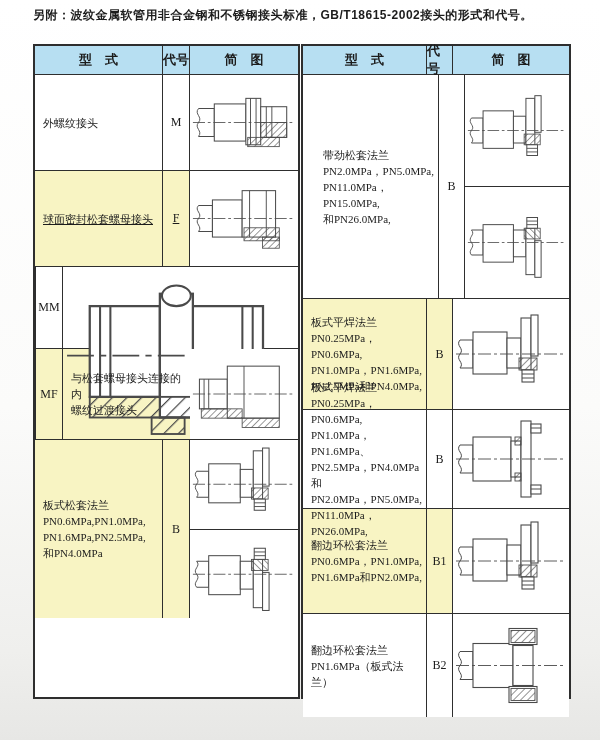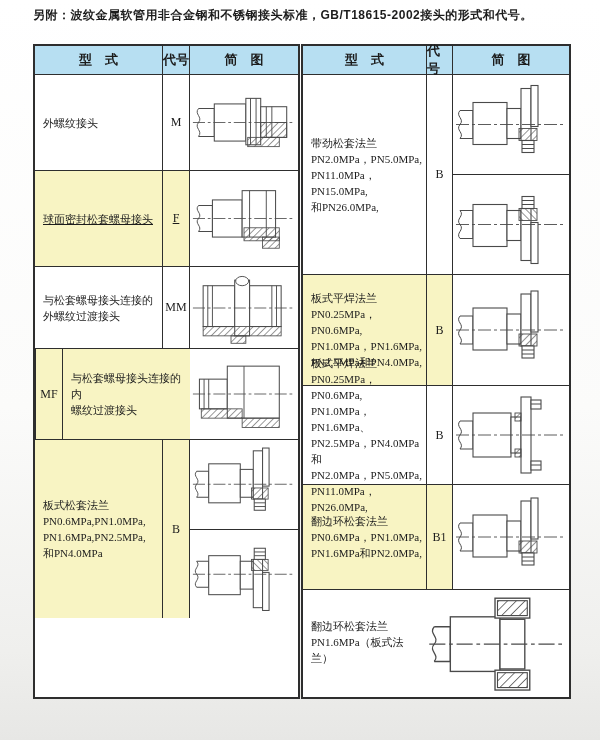--- a/index.html
+++ b/index.html
@@ -43,21 +43,21 @@
   .tbl-left  .w-type{width:127px;} .tbl-left  .w-code{width:28px;} .tbl-left  .w-diag{flex:1;}
   .tbl-right .w-type{width:123px;} .tbl-right .w-code{width:27px;} .tbl-right .w-diag{flex:1;}
   .hcell.w-code{border-left:1px solid var(--grid,#2e2e2e);border-right:1px solid var(--grid,#2e2e2e);}
   .diagram{flex:1;display:flex;align-items:center;justify-content:center;padding:2px;}
   .diagram.split-top{border-bottom:1px solid var(--grid,#2e2e2e);}
   .diagram svg{width:100%;height:100%;display:block;}
   
   .lrow-0{height:96px;} .lrow-1{height:96px;text-decoration:underline;} .lrow-2{height:82px;}
   .lrow-3{height:91px;} .lrow-4{height:89px;} .lrow-5{height:178px;}
   
-  .rrow-0{height:200px;} .rrow-1{height:111px;} .rrow-2{height:99px;}
+  .rrow-0{height:224px;padding-left:12px;} .rrow-1{height:111px;} .rrow-2{height:99px;}
   .rrow-3{height:105px;} .rrow-4{height:103px;}
 </style>
 </head>
 <body>
 
 <div class="page-title">另附：波纹金属软管用非合金钢和不锈钢接头标准，GB/T18615-2002接头的形式和代号。</div>
 
 <div class="tbl tbl-left">
   <div class="thead">
     <div class="hcell w-type">型　式</div>
@@ -110,22 +110,20 @@
             <line x1="62" y1="12" x2="62" y2="62" stroke="#4a4a4a" stroke-width="1"></line>
             <line x1="80" y1="12" x2="80" y2="62" stroke="#4a4a4a" stroke-width="1"></line>
             <rect x="56" y="52" width="38" height="14" fill="url(#h1)" stroke="#4a4a4a" stroke-width="0.9"></rect>
             <rect x="76" y="62" width="18" height="12" fill="url(#h1)" stroke="#4a4a4a" stroke-width="0.9"></rect>
             <line x1="1" y1="42" x2="111" y2="42" stroke="#4a4a4a" stroke-width="0.9" stroke-dasharray="13 3 3 3"></line>
           </svg>
         </div>
       </div>
   </div>
   <div class="row lrow-2">
-    <div class="cell type w-type">与松套螺母接头连接的
-外螺纹过渡接头</div>
     <div class="cell code w-code">MM</div>
     <div class="cell diag w-diag">
         <div class="diagram">
           <svg viewBox="0 0 112 84" preserveAspectRatio="xMidYMid meet">
             <defs>
               <pattern id="h2" width="5" height="5" patternUnits="userSpaceOnUse" patternTransform="rotate(45)">
                 <line x1="0" y1="0" x2="0" y2="5" stroke="#4a4a4a" stroke-width="1.2"></line>
               </pattern>
             </defs>
             <rect x="12" y="18" width="34" height="44" fill="#fff" stroke="#4a4a4a" stroke-width="1.1"></rect>
@@ -363,20 +361,21 @@
             <line x1="67" y1="62" x2="79" y2="62" stroke="#4a4a4a" stroke-width="1"></line>
             <line x1="67" y1="66" x2="79" y2="66" stroke="#4a4a4a" stroke-width="1"></line>
             <line x1="1" y1="42" x2="111" y2="42" stroke="#4a4a4a" stroke-width="0.9" stroke-dasharray="13 3 3 3"></line>
           </svg>
         </div>
       </div>
   </div>
   <div class="row rrow-4">
     <div class="cell type w-type">翻边环松套法兰
 PN1.6MPa（板式法兰）</div>
+    <div class="cell code w-code">B2</div>
     <div class="cell diag w-diag">
         <div class="diagram">
           <svg viewBox="0 0 112 84" preserveAspectRatio="xMidYMid meet">
             <defs>
               <pattern id="h12" width="5" height="5" patternUnits="userSpaceOnUse" patternTransform="rotate(45)">
                 <line x1="0" y1="0" x2="0" y2="5" stroke="#4a4a4a" stroke-width="1.2"></line>
               </pattern>
             </defs>
             <path d="M5,28 H18 V56 H5" fill="#fff" stroke="#4a4a4a" stroke-width="1.1"></path>
             <path d="M5,28 c-5,5.6000000000000005 5,8.4 0,14 c-5,5.6000000000000005 5,8.4 0,14" fill="none" stroke="#4a4a4a" stroke-width="1"></path>

